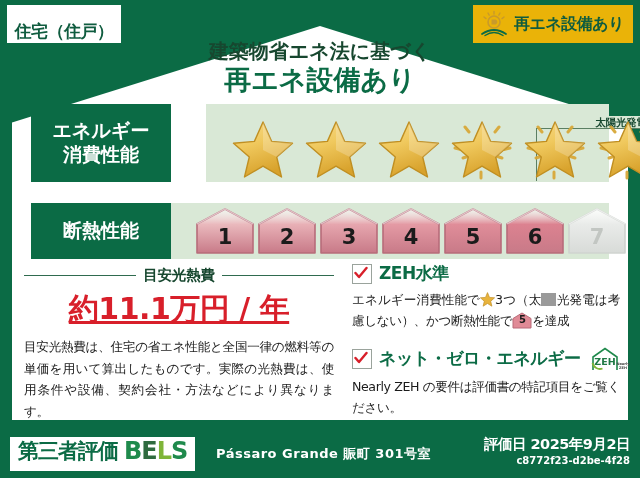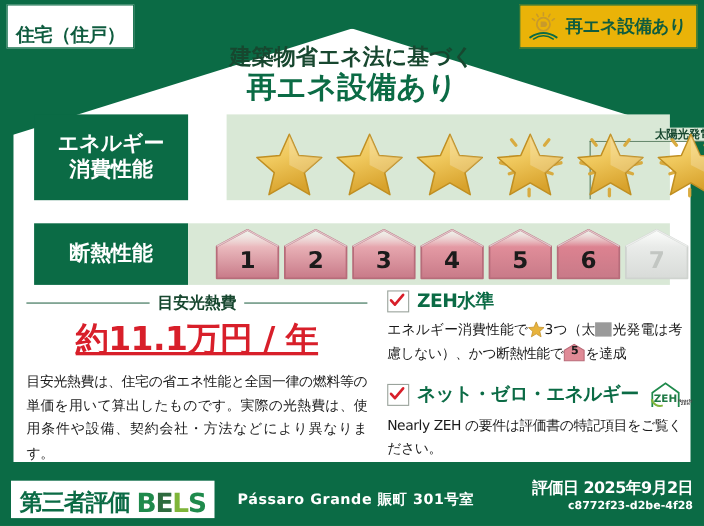--- a/index.html
+++ b/index.html
@@ -93,21 +93,21 @@
   .zeh-body{margin-top:5px;font-size:12.6px;color:#1b1b1b;line-height:1.66;letter-spacing:-0.4px;text-align:justify;}
   .inline-star{display:inline-block;vertical-align:-3px;width:15px;height:15px;}
   .inline-house{display:inline-block;vertical-align:-4px;width:20px;height:17px;position:relative;}
   .inline-house .n{position:absolute;left:0;right:0;bottom:0px;text-align:center;font-size:10px;font-weight:bold;color:#1b1b1b;}
   .redact{display:inline-block;width:15px;height:13px;background:#9a9a9a;vertical-align:-2px;}
 
   
   .footer{position:absolute;left:0;bottom:0;width:640px;height:48px;background:#0b6b45;}
   .bels-box{
     position:absolute;left:10px;top:7px;height:34px;background:#ffffff;
-    display:flex;align-items:flex-end;gap:6px;padding:0 8px;
+    display:flex;align-items:flex-start;gap:6px;padding:0 8px;
   }
   .bels-jp{font-size:21px;font-weight:bold;color:#0b6b45;letter-spacing:-1px;}
   .bels-en{font-size:24px;font-weight:bold;letter-spacing:-1px;}
   .bels-en .b1{color:#1f8a4c;}
   .bels-en .b2{color:#2f6b3f;}
   .bels-en .b3{color:#7fb539;}
   .bels-en .b4{color:#1f8a4c;}
   .prop-name{
     position:absolute;left:216px;top:0;height:48px;display:flex;align-items:center;
     font-size:13px;font-weight:bold;color:#ffffff;letter-spacing:0.5px;white-space:nowrap;

